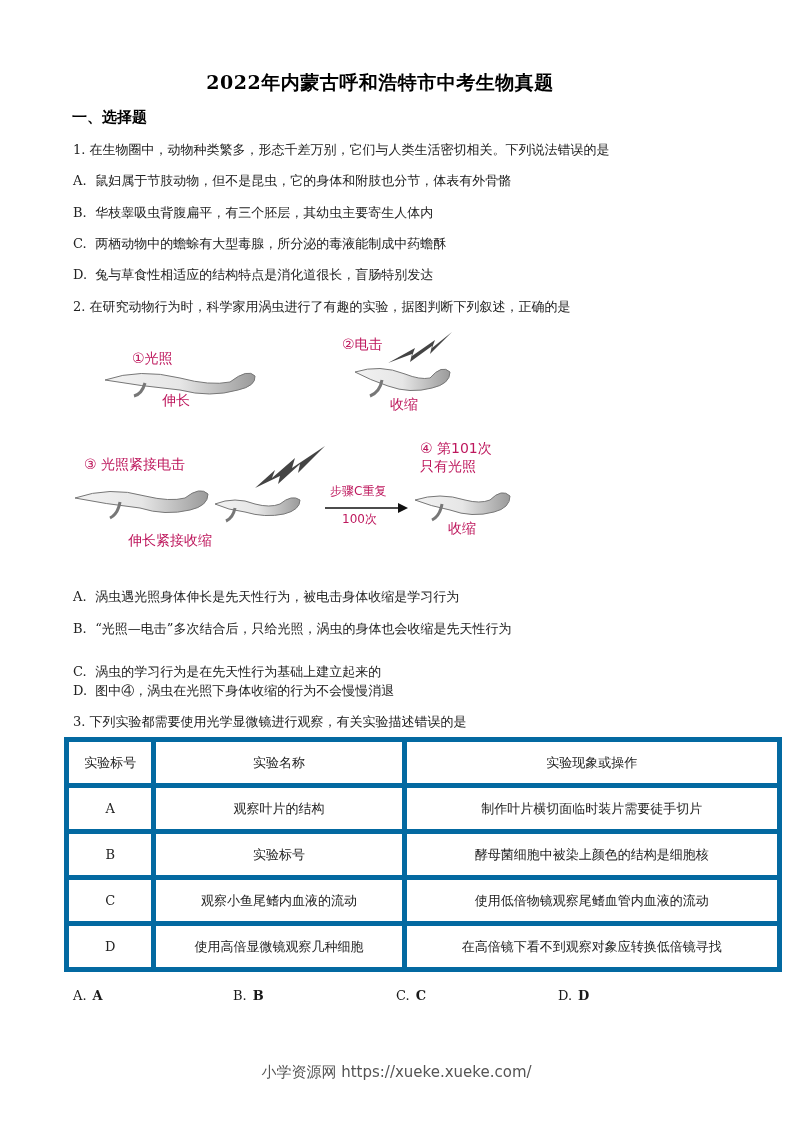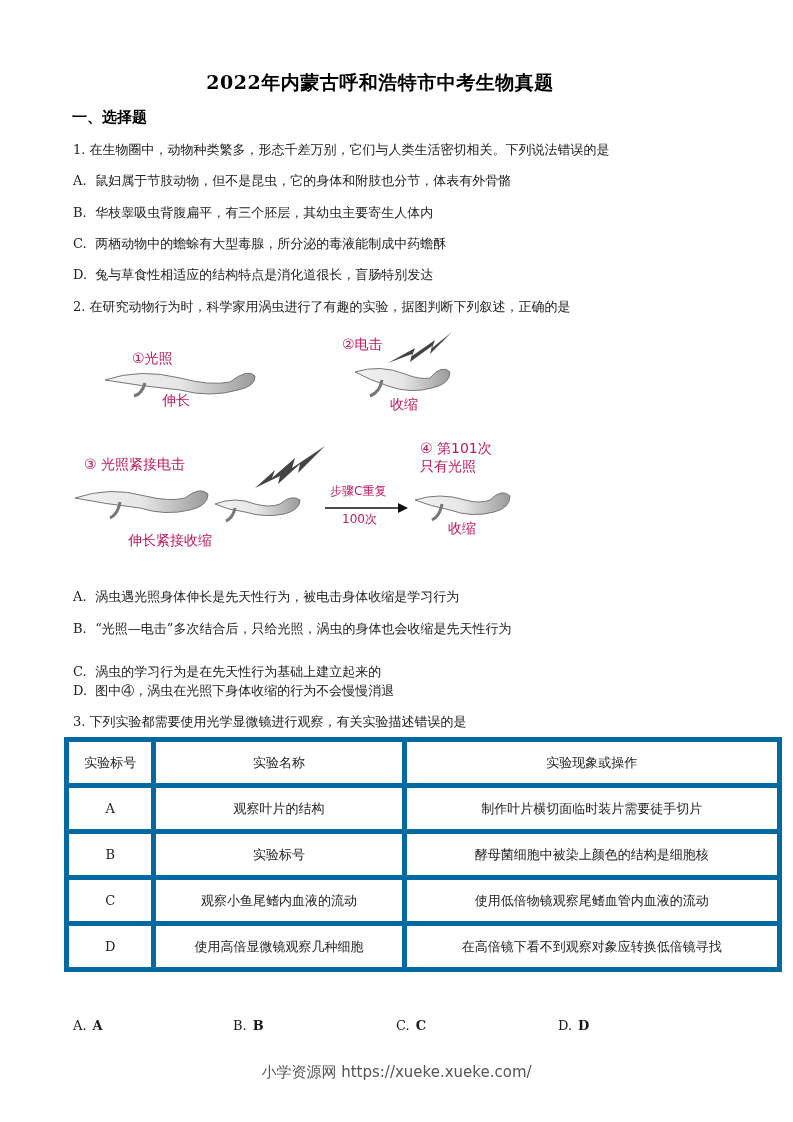--- a/index.html
+++ b/index.html
@@ -12,21 +12,21 @@
   .opt-letter { display: inline-block; width: 18px; }
   .figure { position: absolute; left: 70px; top: 328px; width: 470px; height: 230px; }
   .fig-label { position: absolute; font-family: "DejaVu Sans", "Liberation Sans", sans-serif;
          font-size: 14px; color: #be185d; white-space: nowrap; line-height: 1.25; }
   .fig-small { font-size: 12px; }
   table.exp { position: absolute; left: 64px; top: 737px; width: 718px; border-collapse: collapse;
          font-size: 13px; color: #222; }
   table.exp td, table.exp th { border: 5px solid #0369a1; height: 41px; text-align: center;
          font-weight: normal; padding: 0; }
   .answer-row { position: absolute; top: 988px; left: 73px; width: 640px; font-size: 13px; }
-  .answer { position: absolute; white-space: nowrap; margin-top: 30px; }
+  .answer { position: absolute; white-space: nowrap; }
   .answer b { font-weight: bold; margin-left: 6px; }
   .watermark { position: absolute; top: 1063px; left: 0; width: 793px; text-align: center;
          font-family: "DejaVu Sans", "Liberation Sans", sans-serif; font-size: 15px; color: #555; }
 </style>
 </head>
 <body>
 
 <div>
 
   <div class="page-title">2022年内蒙古呼和浩特市中考生物真题</div>

